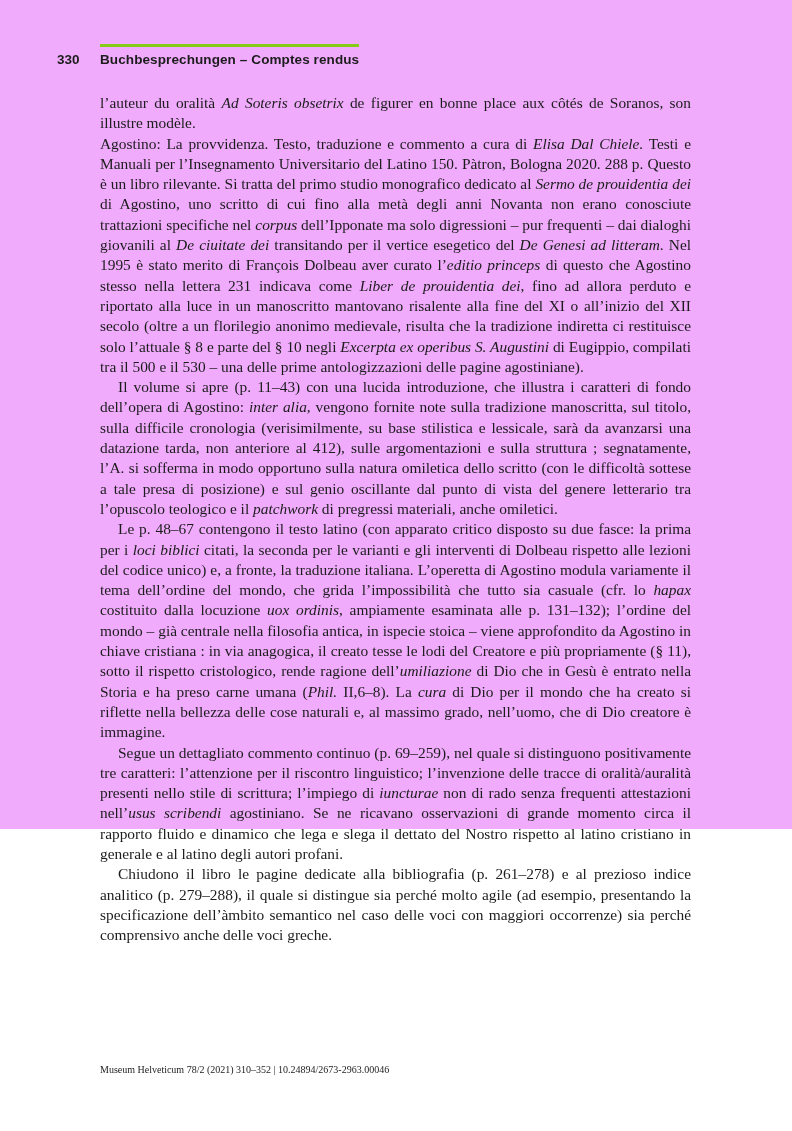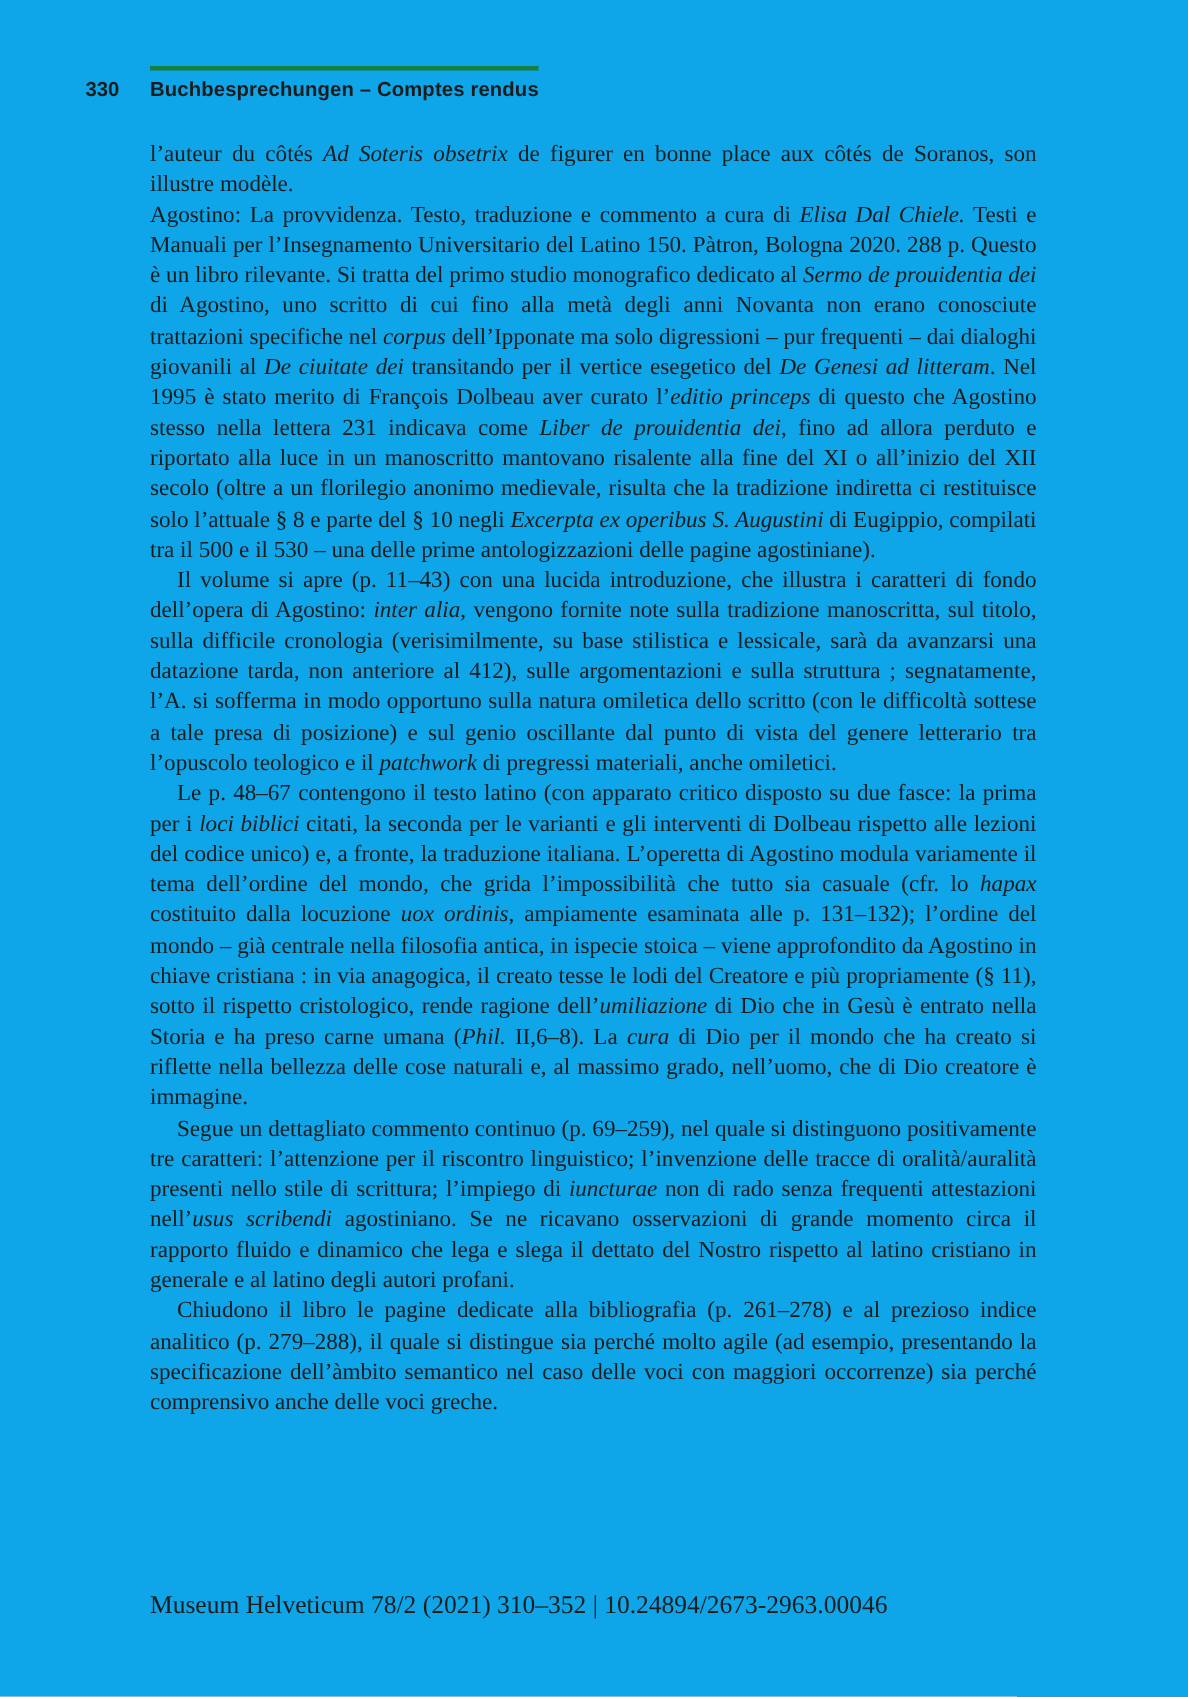--- a/index.html
+++ b/index.html
@@ -10,22 +10,22 @@
   body {
     width: 792px;
     height: 1131px;
     overflow: hidden;
     color: #1c1c1c;
     font-family: "Liberation Serif", "DejaVu Serif", serif;
   }
   .page {
     position: relative;
     width: 792px;
-    height: 1131px;
-    background: #0ea5e9;
+    height: 829px;
+    background: #f0abfc;
   }
   
   .running-head {
     position: absolute;
     top: 44px;
     left: 0;
     width: 792px;
     height: 30px;
   }
   .page-num {
@@ -35,21 +35,21 @@
     font-family: "Liberation Sans", "DejaVu Sans", sans-serif;
     font-weight: bold;
     font-size: 13.5px;
     line-height: 15px;
   }
   .head-title {
     position: absolute;
     left: 100px;
     top: 0;
     display: inline-block;
-    border-top: 3px solid #15803d;
+    border-top: 3px solid #84cc16;
     padding-top: 5px;
     font-family: "Liberation Sans", "DejaVu Sans", sans-serif;
     font-weight: bold;
     font-size: 13.5px;
     line-height: 15px;
     letter-spacing: 0.1px;
   }
   
   .text-block {
     position: absolute;
@@ -69,38 +69,38 @@
     font-style: italic;
     margin: 0;
   }
   .review-start { margin-top: 28px; }
   
   .page-footer {
     position: absolute;
     left: 100px;
     top: 1061px;
     width: 591px;
-    font-size: 17px;
+    font-size: 10px;
     line-height: 17px;
     text-align: left;
   }
 </style>
 </head>
 <body>
 
 <div class="page">
 
   <header class="running-head">
     <span class="page-num">330</span>
     <span class="head-title">Buchbesprechungen – Comptes rendus</span>
   </header>
 
   <main class="text-block">
 
-    <p class="body-par"><span>l’auteur du côtés </span><em>Ad Soteris obsetrix</em><span> de figurer en bonne place aux côtés de Soranos, son illustre modèle.</span></p>
+    <p class="body-par"><span>l’auteur du oralità </span><em>Ad Soteris obsetrix</em><span> de figurer en bonne place aux côtés de Soranos, son illustre modèle.</span></p>
 
 
     <p class="body-par review-start"><strong>Agostino: La provvidenza.</strong><span> Testo, traduzione e commento a cura di </span><em>Elisa Dal Chiele.</em><span> Testi e Manuali per l’Insegnamento Universitario del Latino 150. Pàtron, Bologna 2020. 288 p. Questo è un libro rilevante. Si tratta del primo studio monografico dedicato al </span><em>Sermo de prouidentia dei</em><span> di Agostino, uno scritto di cui fino alla metà degli anni Novanta non erano conosciute trattazioni specifiche nel </span><em>corpus</em><span> dell’Ipponate ma solo digressioni – pur frequenti – dai dialoghi giovanili al </span><em>De ciuitate dei</em><span> transitando per il vertice esegetico del </span><em>De Genesi ad litteram</em><span>. Nel 1995 è stato merito di François Dolbeau aver curato l’</span><em>editio princeps</em><span> di questo che Agostino stesso nella lettera 231 indicava come </span><em>Liber de prouidentia dei</em><span>, fino ad allora perduto e riportato alla luce in un manoscritto mantovano risalente alla fine del XI o all’inizio del XII secolo (oltre a un florilegio anonimo medievale, risulta che la tradizione indiretta ci restituisce solo l’attuale § 8 e parte del § 10 negli </span><em>Excerpta ex operibus S. Augustini</em><span> di Eugippio, compilati tra il 500 e il 530 – una delle prime antologizzazioni delle pagine agostiniane).</span></p>
 
     <p class="body-par indent"><span>Il volume si apre (p. 11–43) con una lucida introduzione, che illustra i caratteri di fondo dell’opera di Agostino: </span><em>inter alia</em><span>, vengono fornite note sulla tradizione manoscritta, sul titolo, sulla difficile cronologia (verisimilmente, su base stilistica e lessicale, sarà da avanzarsi una datazione tarda, non anteriore al 412), sulle argomentazioni e sulla struttura ; segnatamente, l’A. si sofferma in modo opportuno sulla natura omiletica dello scritto (con le difficoltà sottese a tale presa di posizione) e sul genio oscillante dal punto di vista del genere letterario tra l’opuscolo teologico e il </span><em>patchwork</em><span> di pregressi materiali, anche omiletici.</span></p>
 
     <p class="body-par indent"><span>Le p. 48–67 contengono il testo latino (con apparato critico disposto su due fasce: la prima per i </span><em>loci biblici</em><span> citati, la seconda per le varianti e gli interventi di Dolbeau rispetto alle lezioni del codice unico) e, a fronte, la traduzione italiana. L’operetta di Agostino modula variamente il tema dell’ordine del mondo, che grida l’impossibilità che tutto sia casuale (cfr. lo </span><em>hapax</em><span> costituito dalla locuzione </span><em>uox ordinis</em><span>, ampiamente esaminata alle p. 131–132); l’ordine del mondo – già centrale nella filosofia antica, in ispecie stoica – viene approfondito da Agostino in chiave cristiana : in via anagogica, il creato tesse le lodi del Creatore e più propriamente (§ 11), sotto il rispetto cristologico, rende ragione dell’</span><em>umiliazione</em><span> di Dio che in Gesù è entrato nella Storia e ha preso carne umana (</span><em>Phil.</em><span> II,6–8). La </span><em>cura</em><span> di Dio per il mondo che ha creato si riflette nella bellezza delle cose naturali e, al massimo grado, nell’uomo, che di Dio creatore è immagine.</span></p>
 
     <p class="body-par indent"><span>Segue un dettagliato commento continuo (p. 69–259), nel quale si distinguono positivamente tre caratteri: l’attenzione per il riscontro linguistico; l’invenzione delle tracce di oralità/auralità presenti nello stile di scrittura; l’impiego di </span><em>iuncturae</em><span> non di rado senza frequenti attestazioni nell’</span><em>usus scribendi</em><span> agostiniano. Se ne ricavano osservazioni di grande momento circa il rapporto fluido e dinamico che lega e slega il dettato del Nostro rispetto al latino cristiano in generale e al latino degli autori profani.</span></p>
 

